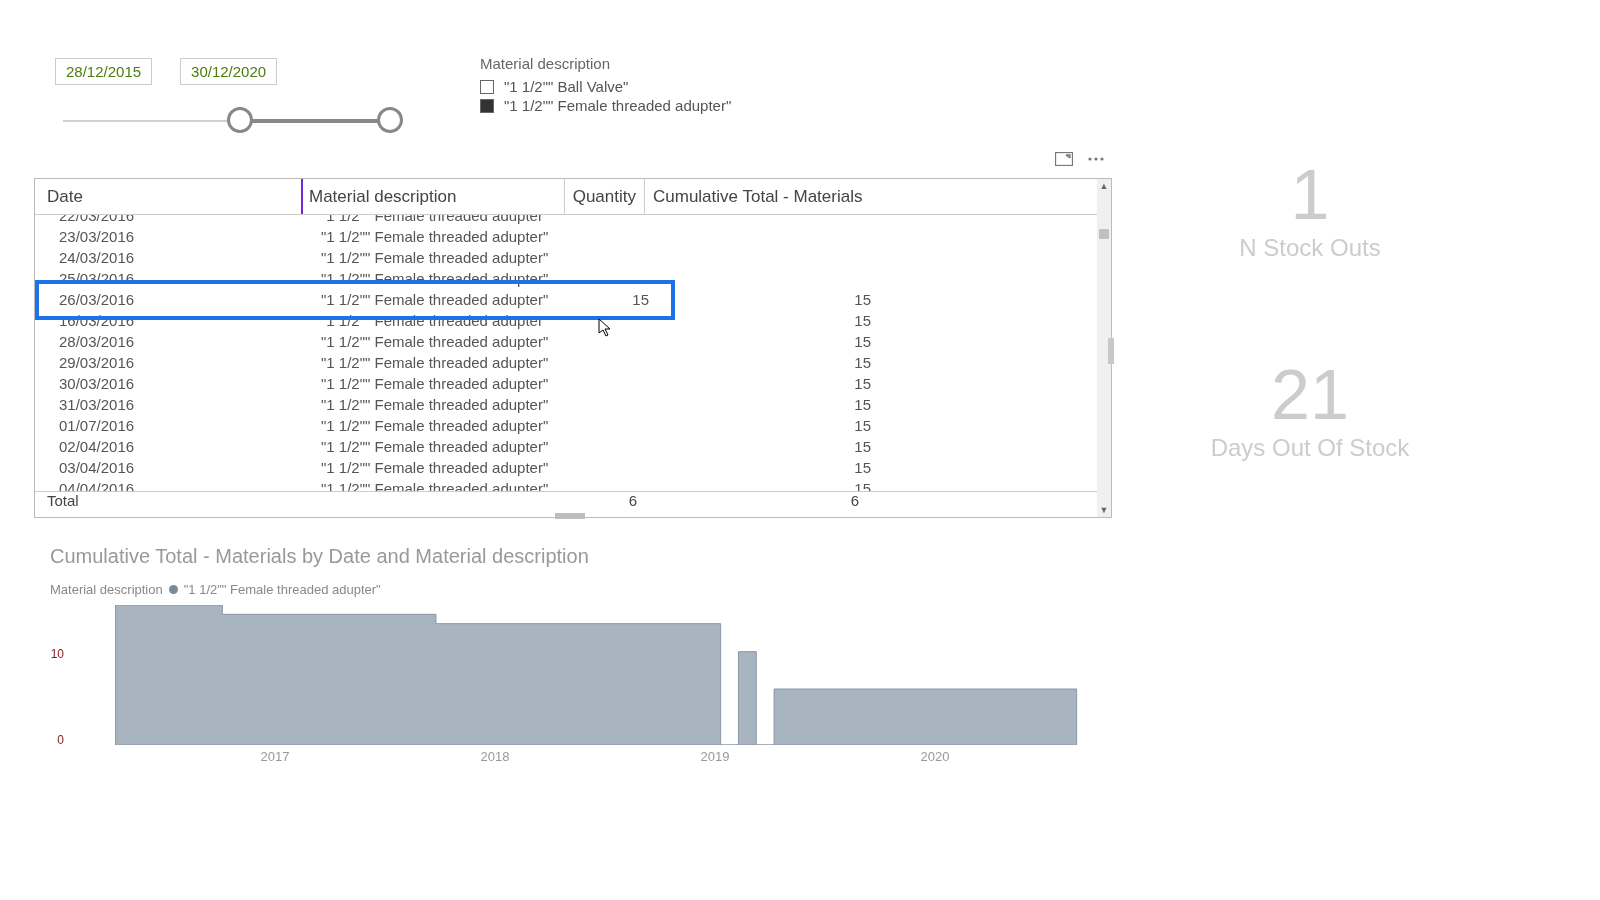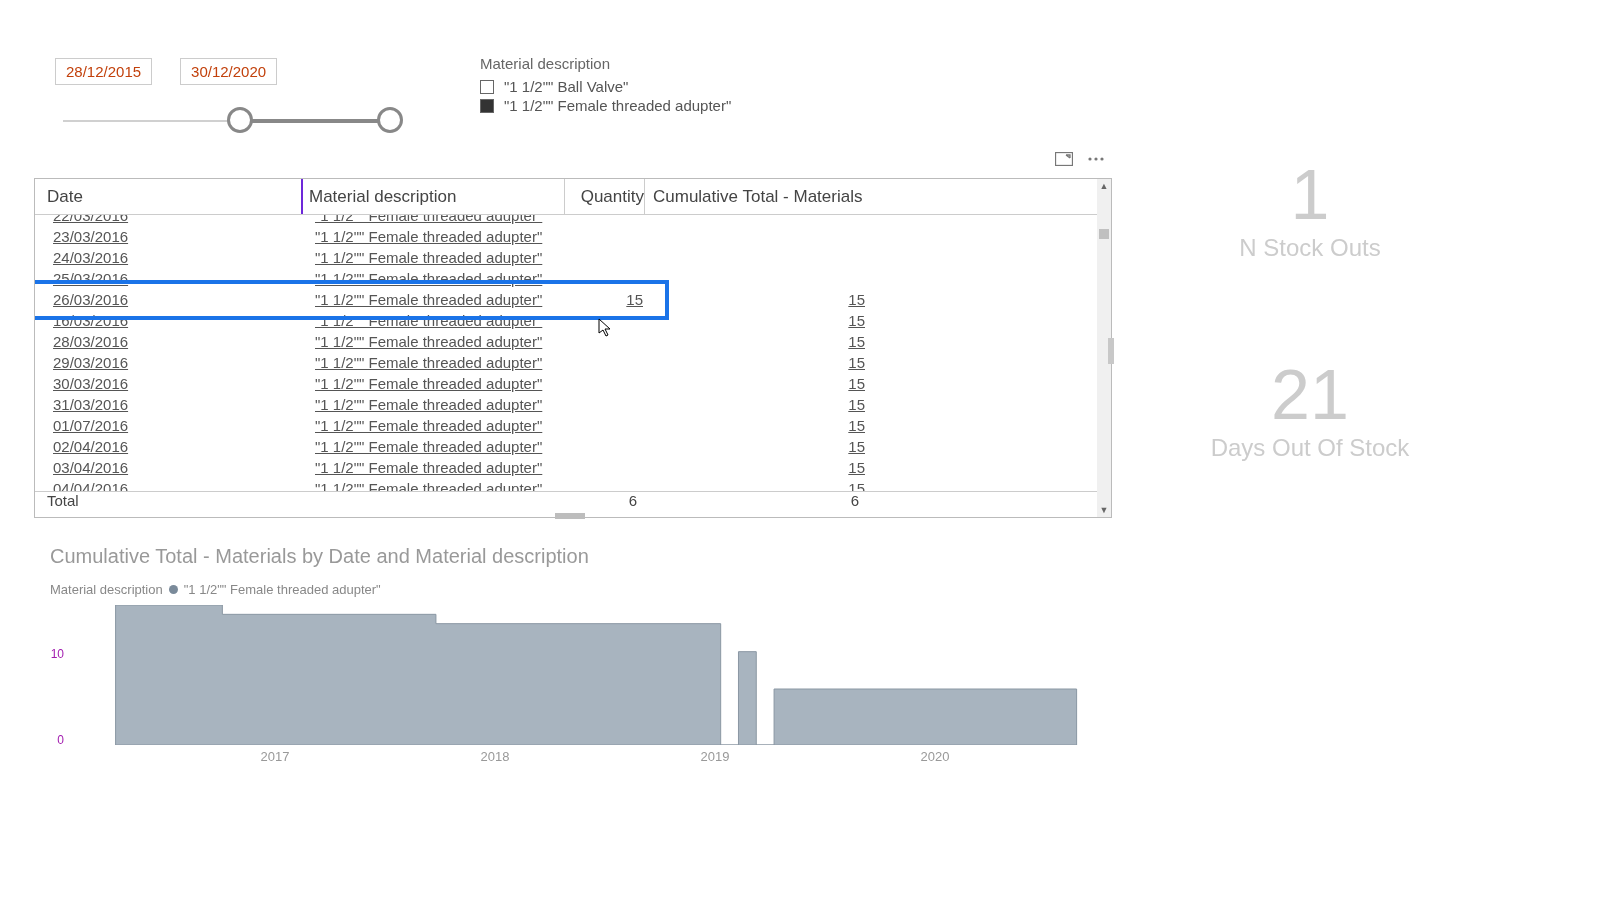--- a/index.html
+++ b/index.html
@@ -21,21 +21,21 @@
     width: 380px;
   }
   .date-boxes {
     display: flex;
     gap: 28px;
   }
   .date-box {
     border: 1px solid #ccc;
     padding: 4px 10px;
     font-size: 15px;
-    color: #c2410c;
+    color: #4d7c0f;
     background: #fff;
   }
   .slider-track {
     position: relative;
     margin-top: 22px;
     height: 30px;
     width: 350px;
   }
   .slider-line-thin {
     position: absolute;
@@ -114,30 +114,30 @@
   .table-header {
     display: flex;
     border-bottom: 1px solid #ccc;
     height: 36px;
     align-items: center;
     font-size: 17px;
     color: #444;
   }
   .col-date { width: 268px; padding-left: 12px; border-right: 2px solid #6d28d9; height:100%; display:flex; align-items:center;}
   .col-mat  { width: 262px; padding-left: 6px; border-right: 1px solid #ccc; height:100%; display:flex; align-items:center;}
-  .col-qty  { width: 80px;  text-align: right; border-right: 1px solid #ccc; height:100%; display:flex; align-items:center; justify-content:flex-end;}
+  .col-qty  { width: 80px;  text-align: right; padding-right: 8px; border-right: 1px solid #ccc; height:100%; display:flex; align-items:center; justify-content:flex-end;}
   .col-cum  { width: 230px; padding-left: 8px; height:100%; display:flex; align-items:center;}
   .table-body {
     height: 276px;
     overflow: hidden;
     position: relative;
     font-size: 15px;
     color: #555;
   }
-  .table-body-inner { position:absolute; top:-10px; left:6px; right:0;text-decoration:underline; }
+  .table-body-inner { position:absolute; top:-10px; left:12px; right:0; }
   .row {
     display: flex;
     height: 21px;
     align-items: center;
   }
   .row .c1 { width: 268px; padding-left: 12px; }
   .row .c2 { width: 262px; padding-left: 6px; }
   .row .c3 { width: 80px; text-align: right; padding-right: 8px;}
   .row .c4 { width: 230px; text-align: right; padding-right: 16px;}
   .row.highlighted {
@@ -237,21 +237,21 @@
   }
   .y-axis {
     position:absolute;
     left: -6px;
     top: 0;
     height: 140px;
     display:flex;
     flex-direction:column;
     justify-content:space-between;
     font-size:12px;
-    color:#a21caf;
+    color:#7f1d1d;
     text-align:right;
     width: 20px;
   }
   .plot {
     position:absolute;
     left: 30px;
     top: 0;
     right: 0;
     height: 140px;
   }

